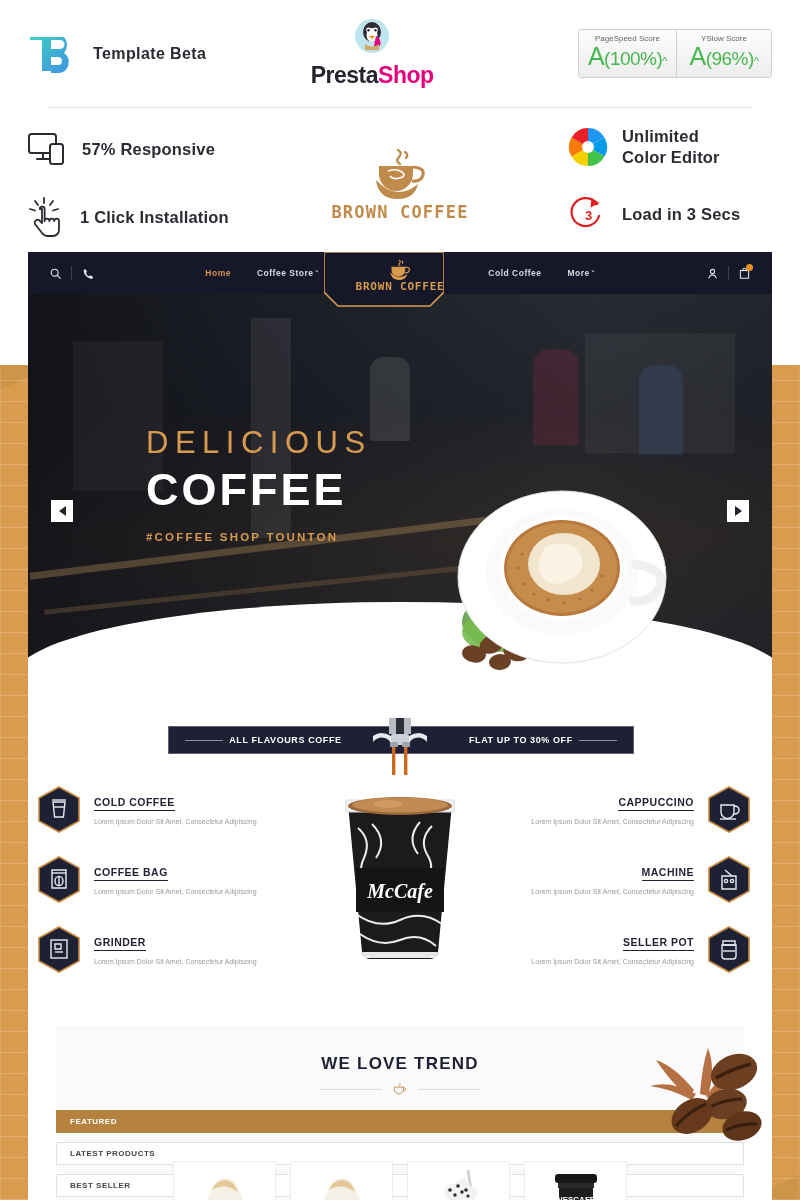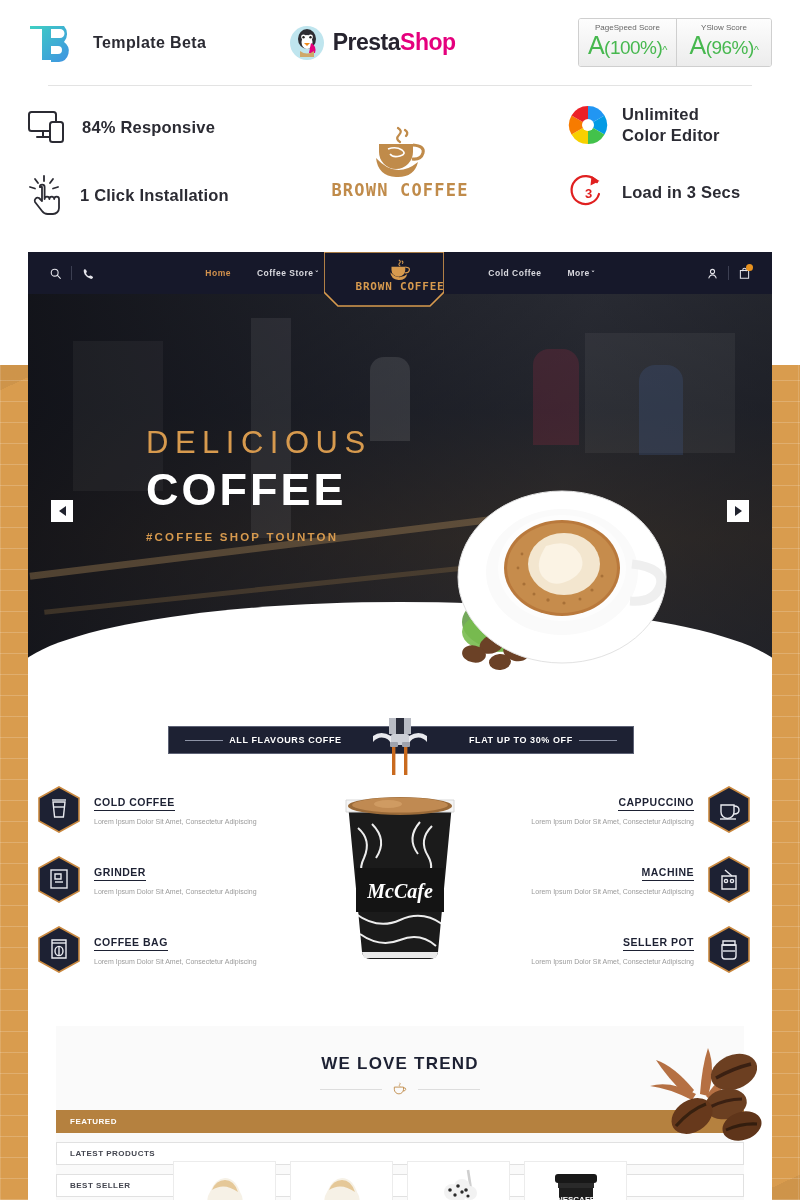--- a/index.html
+++ b/index.html
@@ -34,21 +34,21 @@
     display: flex; align-items: center; justify-content: space-between;
     padding: 18px 28px 0 28px;
   }
   .brand-lockup { display: flex; align-items: center; gap: 13px; }
   .t3-logo { width: 52px; height: 40px; }
   .brand-name {
     font-size: 16px; font-weight: 700; color: #2b2b33;
     letter-spacing: .4px;
   }
 
-  .presta-lockup { display: flex; align-items: center; gap: 8px; margin-right: 40px;}
+  .presta-lockup { display: flex; align-items: center; gap: 8px; margin-right: 40px; flex-direction: column;}
   .presta-word { font-size: 23px; font-weight: 700; letter-spacing: -.5px; }
   .presta-word .p1 { color: #26232e; }
   .presta-word .p2 { color: #e5007d; }
 
   .scores { display: flex; border: 1px solid #cfcfcf; border-radius: 3px; overflow: hidden; }
   .score-cell {
     background: linear-gradient(#fdfdfd,#ececec);
     padding: 3px 9px 4px 9px; text-align: center; min-width: 95px;
   }
   .score-cell + .score-cell { border-left: 1px solid #cfcfcf; }
@@ -310,21 +310,21 @@
 
   <div class="features">
 
     <div class="feat" id="feat-responsive">
       <svg width="40" height="34" viewBox="0 0 40 34">
         <rect x="1" y="2" width="27" height="19" rx="2.5" fill="none" stroke="#2b2b33" stroke-width="2"></rect>
         <path d="M9 27 h12" stroke="#2b2b33" stroke-width="2" stroke-linecap="round"></path>
         <path d="M15 21 v6" stroke="#2b2b33" stroke-width="2"></path>
         <rect x="22" y="12" width="13" height="20" rx="2.5" fill="#fff" stroke="#2b2b33" stroke-width="2"></rect>
       </svg>
-      <span class="feat-text">84% Responsive</span>
+      <span class="feat-text">57% Responsive</span>
     </div>
 
     <div class="feat" id="feat-oneclick">
       <svg width="38" height="42" viewBox="0 0 38 42">
         <g stroke="#2b2b33" stroke-width="1.8" stroke-linecap="round">
           <path d="M16 2 v5"></path>
             <path d="M7 5 l3 4"></path>
             <path d="M25 5 l-3 4"></path>
             <path d="M2 13 l5 1.5"></path>
             <path d="M30 13 l-5 1.5"></path>
@@ -553,45 +553,45 @@
         <span class="fbody">
           <span class="ftitle">COLD COFFEE</span>
           <span class="fdesc" style="display:block">Lorem Ipsum Dolor Sit Amet, Consectetur Adipiscing</span>
         </span>
       </div>
       <div class="fitem">
         <span class="hexbox">
           <svg width="42" height="47" viewBox="0 0 42 47">
             <polygon points="21,1 41,12 41,35 21,46 1,35 1,12" fill="#1d2133" stroke="#c9883f" stroke-width="1.6"></polygon>
             <g fill="none" stroke="#e9eaf0" stroke-width="1.4">
-              <rect x="13" y="14" width="16" height="18"></rect>
-                <path d="M17 18 h6 v5 h-6 z"></path>
-                <path d="M17 26 h8"></path>
+              <path d="M14 14 h14 v18 h-14 z"></path>
+                <path d="M14 17 h14"></path>
+                <ellipse cx="21" cy="25" rx="4" ry="4.6"></ellipse>
+                <path d="M21 21 v9"></path>
             </g>
           </svg>
         </span>
         <span class="fbody">
-          <span class="ftitle">GRINDER</span>
+          <span class="ftitle">COFFEE BAG</span>
           <span class="fdesc" style="display:block">Lorem Ipsum Dolor Sit Amet, Consectetur Adipiscing</span>
         </span>
       </div>
       <div class="fitem">
         <span class="hexbox">
           <svg width="42" height="47" viewBox="0 0 42 47">
             <polygon points="21,1 41,12 41,35 21,46 1,35 1,12" fill="#1d2133" stroke="#c9883f" stroke-width="1.6"></polygon>
             <g fill="none" stroke="#e9eaf0" stroke-width="1.4">
-              <path d="M14 14 h14 v18 h-14 z"></path>
-                <path d="M14 17 h14"></path>
-                <ellipse cx="21" cy="25" rx="4" ry="4.6"></ellipse>
-                <path d="M21 21 v9"></path>
+              <rect x="13" y="14" width="16" height="18"></rect>
+                <path d="M17 18 h6 v5 h-6 z"></path>
+                <path d="M17 26 h8"></path>
             </g>
           </svg>
         </span>
         <span class="fbody">
-          <span class="ftitle">COFFEE BAG</span>
+          <span class="ftitle">GRINDER</span>
           <span class="fdesc" style="display:block">Lorem Ipsum Dolor Sit Amet, Consectetur Adipiscing</span>
         </span>
       </div>
     </div>
 
     <div class="feat-list" id="feat-list-right">
       <div class="fitem">
         <span class="hexbox">
           <svg width="42" height="47" viewBox="0 0 42 47">
             <polygon points="21,1 41,12 41,35 21,46 1,35 1,12" fill="#1d2133" stroke="#c9883f" stroke-width="1.6"></polygon>

